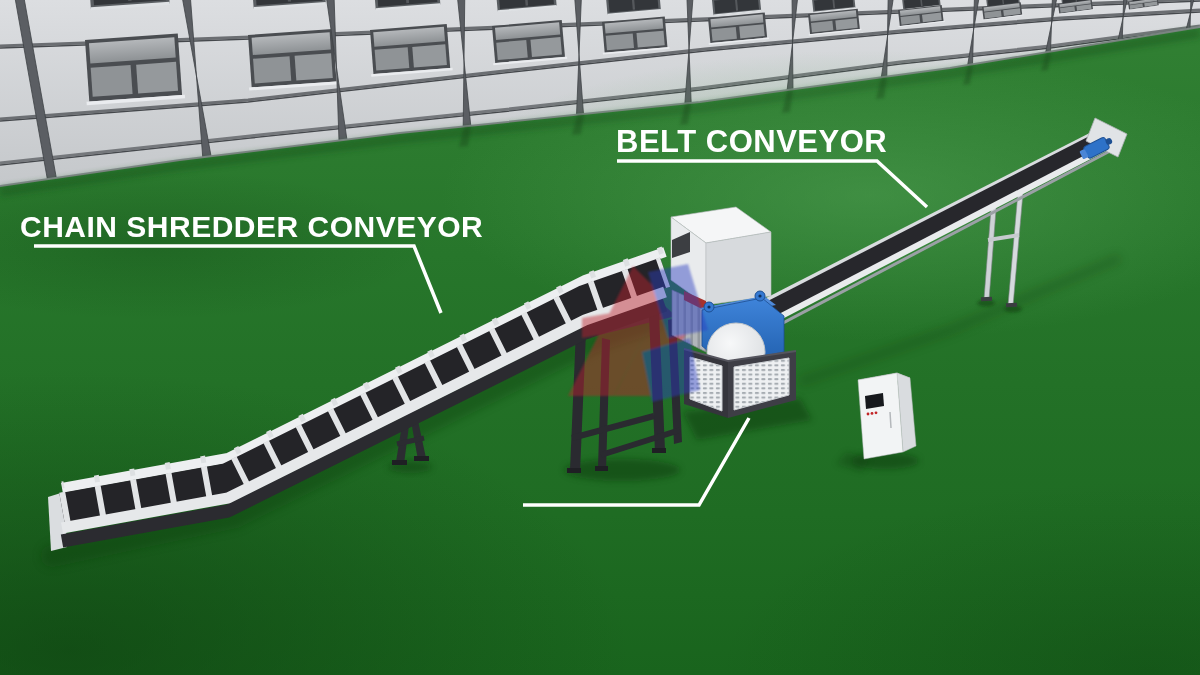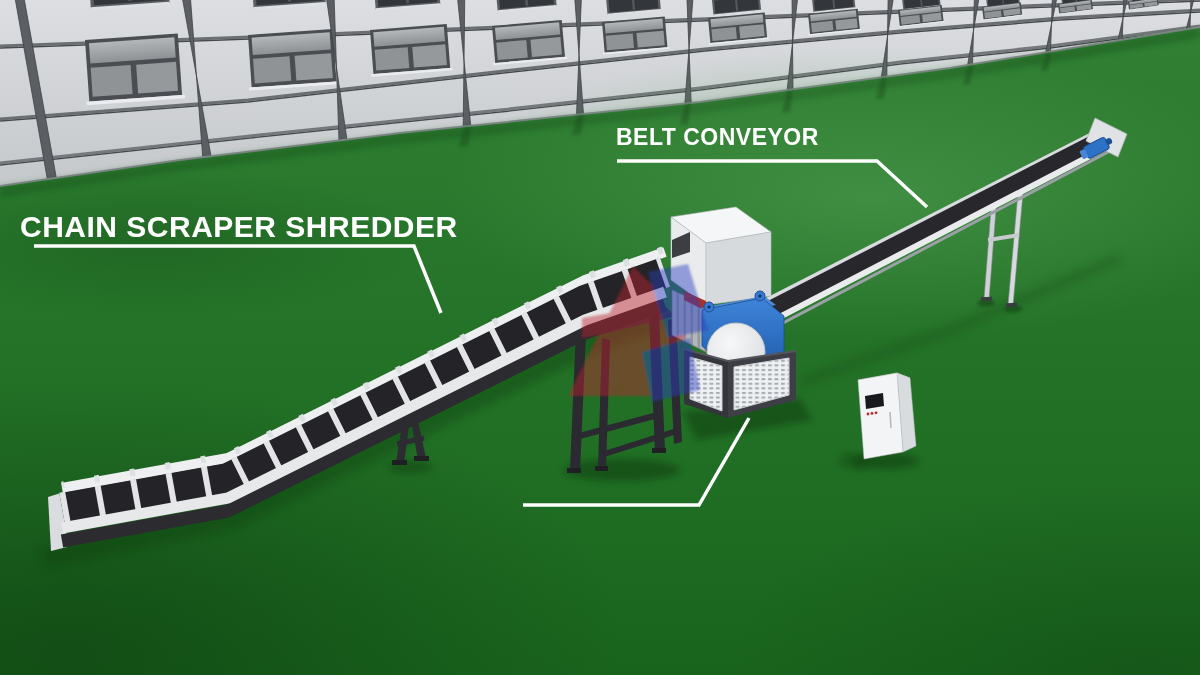--- a/index.html
+++ b/index.html
@@ -2,21 +2,21 @@
 <html><head>
 <meta charset="utf-8">
 <style>
   html,body{margin:0;padding:0;background:#111;}
   .scene{position:relative;width:1200px;height:675px;overflow:hidden;background:#1d6a1f;
          font-family:"Liberation Sans", sans-serif;}
   .scene svg{position:absolute;left:0;top:0;}
   .callout{position:absolute;color:#fff;font-weight:bold;white-space:nowrap;
            -webkit-font-smoothing:antialiased;}
   .callout.chain{left:20px;top:210px;font-size:30px;letter-spacing:0.5px;}
-  .callout.belt{left:616px;top:124px;font-size:23px;letter-spacing:0.5px;}
+  .callout.belt{left:616px;top:124px;font-size:31px;letter-spacing:0.5px;}
   .callout.shred{left:507px;top:516px;font-size:31px;letter-spacing:1.5px;}
 </style>
 </head>
 <body>
 
 <div class="scene">
 <svg width="1200" height="675" viewBox="0 0 1200 675">
   <defs>
     <linearGradient id="wallG" x1="0" y1="0" x2="0" y2="1">
       <stop offset="0" stop-color="#dcdee1"></stop>
@@ -264,15 +264,15 @@
     <polygon points="642,352 690,338 700,390 652,402" fill="#2b3ec0"></polygon>
   </g>
 
   <g fill="none" stroke="#ffffff" stroke-width="3.5">
     <path d="M 34,246 L 414,246 L 441,313"></path>
     <path d="M 617,161 L 877,161 L 927,207"></path>
     <path d="M 523,505 L 699,505 L 749,418"></path>
   </g>
 </svg>
 
-<div class="callout chain">CHAIN SCRAPER SHREDDER</div>
+<div class="callout chain">CHAIN SHREDDER CONVEYOR</div>
 <div class="callout belt">BELT CONVEYOR</div>
 </div>
 
 </body></html>

